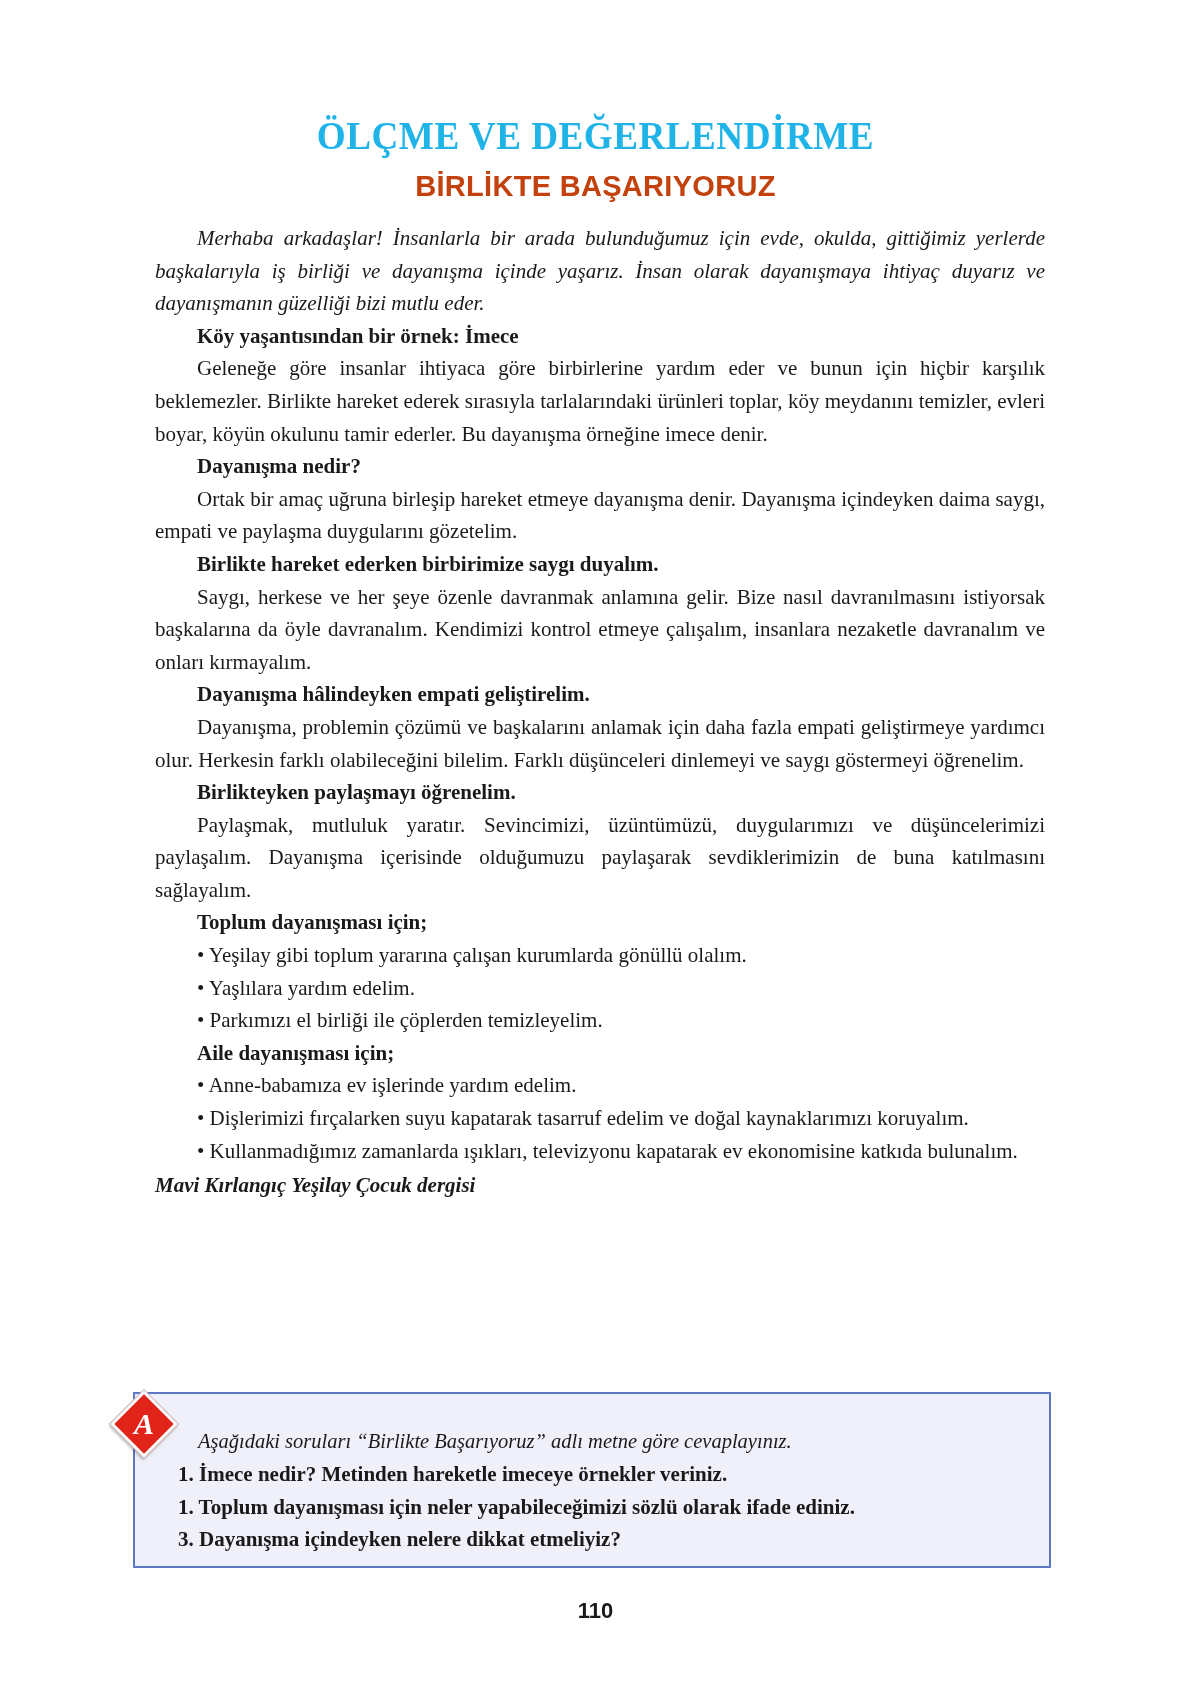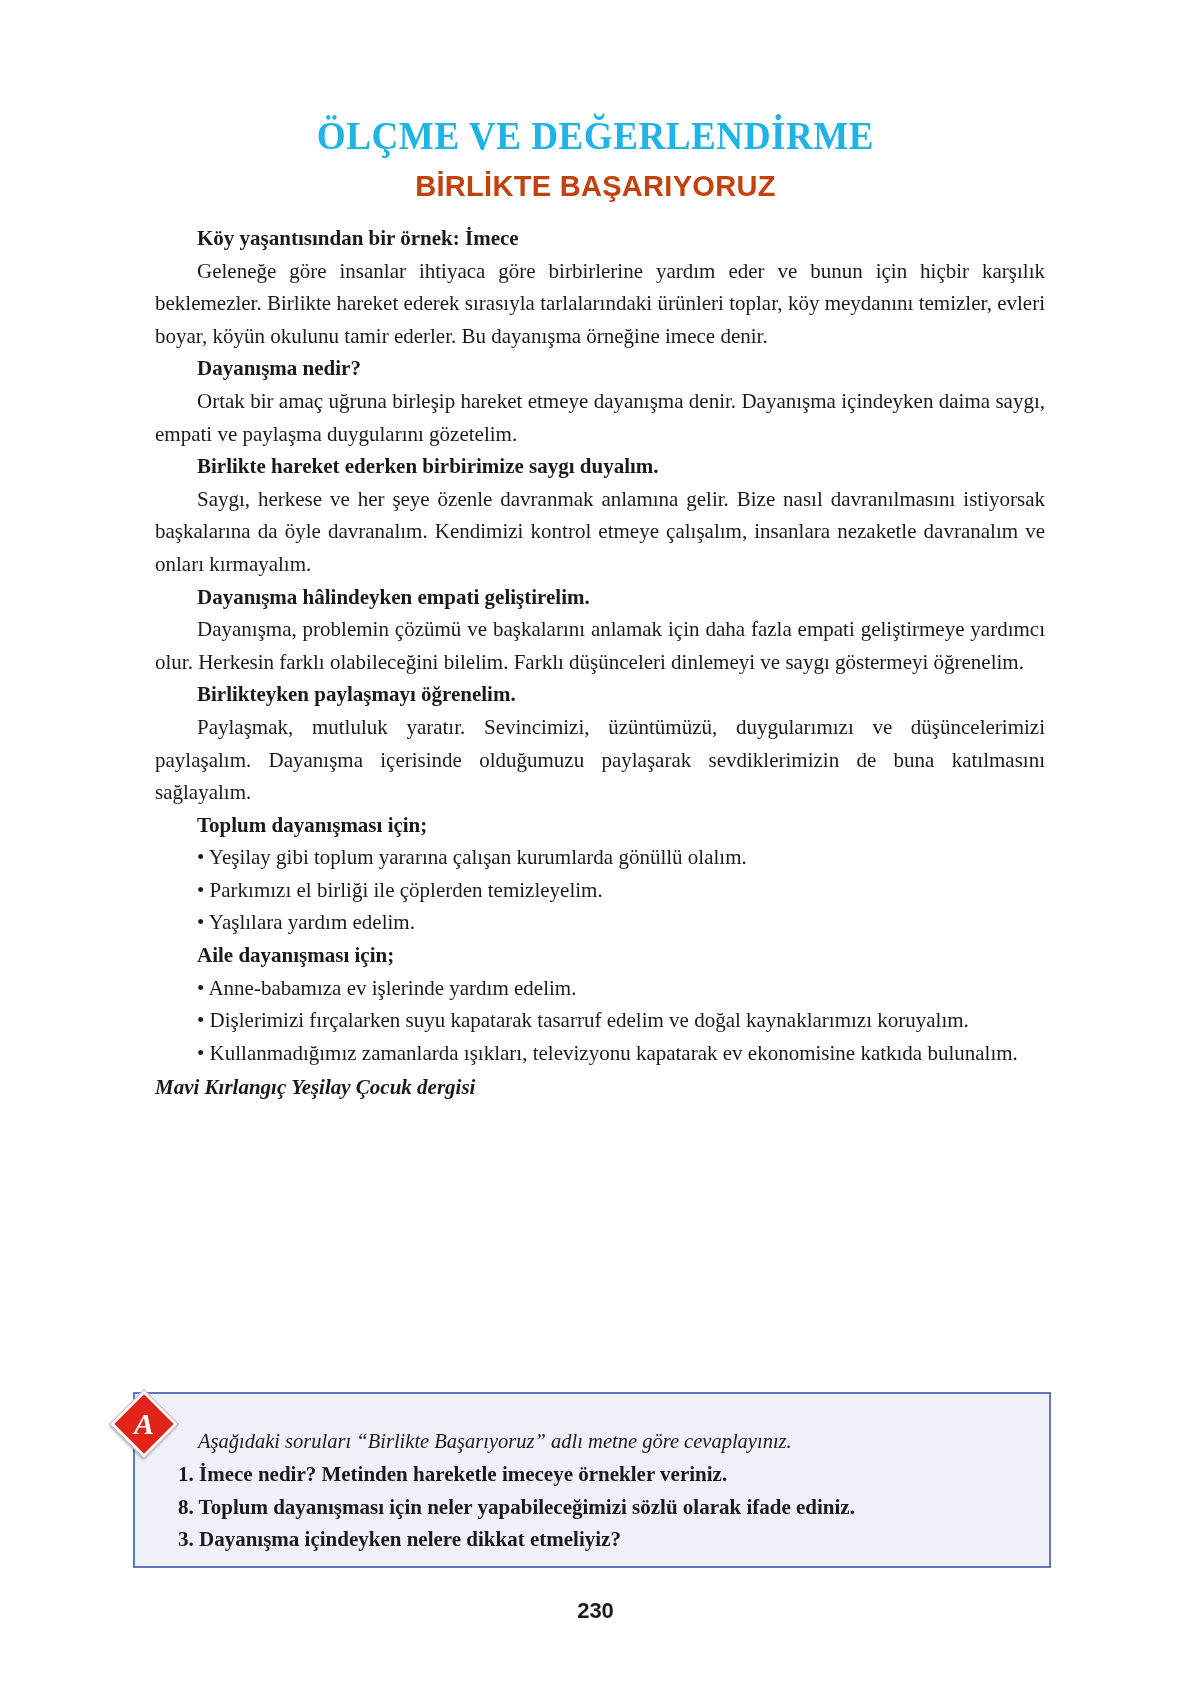--- a/index.html
+++ b/index.html
@@ -36,52 +36,53 @@
     .pagenum { position: absolute; top: 1598px; left: 0; width: 1191px; text-align: center;
       font-family: "Liberation Sans", sans-serif; font-weight: bold; font-size: 22px; }
   </style>
 </head>
 <body>
 
 <div class="title">ÖLÇME VE DEĞERLENDİRME</div>
 <div class="subtitle">BİRLİKTE BAŞARIYORUZ</div>
 
 <div class="content">
+  <p class="indent italic">Merhaba arkadaşlar! İnsanlarla bir arada bulunduğumuz için evde, okulda, gittiğimiz yerlerde başkalarıyla iş birliği ve dayanışma içinde yaşarız. İnsan olarak dayanışmaya ihtiyaç duyarız ve dayanışmanın güzelliği bizi mutlu eder.</p>
 
   <p class="bold-head">Köy yaşantısından bir örnek: İmece</p>
   <p class="indent">Geleneğe göre insanlar ihtiyaca göre birbirlerine yardım eder ve bunun için hiçbir karşılık beklemezler. Birlikte hareket ederek sırasıyla tarlalarındaki ürünleri toplar, köy meydanını temizler, evleri boyar, köyün okulunu tamir ederler. Bu dayanışma örneğine imece denir.</p>
 
   <p class="bold-head">Dayanışma nedir?</p>
   <p class="indent">Ortak bir amaç uğruna birleşip hareket etmeye dayanışma denir. Dayanışma içindeyken daima saygı, empati ve paylaşma duygularını gözetelim.</p>
 
   <p class="bold-head">Birlikte hareket ederken birbirimize saygı duyalım.</p>
   <p class="indent">Saygı, herkese ve her şeye özenle davranmak anlamına gelir. Bize nasıl davranılmasını istiyorsak başkalarına da öyle davranalım. Kendimizi kontrol etmeye çalışalım, insanlara nezaketle davranalım ve onları kırmayalım.</p>
 
   <p class="bold-head">Dayanışma hâlindeyken empati geliştirelim.</p>
   <p class="indent">Dayanışma, problemin çözümü ve başkalarını anlamak için daha fazla empati geliştirmeye yardımcı olur. Herkesin farklı olabileceğini bilelim. Farklı düşünceleri dinlemeyi ve saygı göstermeyi öğrenelim.</p>
 
   <p class="bold-head">Birlikteyken paylaşmayı öğrenelim.</p>
   <p class="indent">Paylaşmak, mutluluk yaratır. Sevincimizi, üzüntümüzü, duygularımızı ve düşüncelerimizi paylaşalım. Dayanışma içerisinde olduğumuzu paylaşarak sevdiklerimizin de buna katılmasını sağlayalım.</p>
 
   <p class="bold-head">Toplum dayanışması için;</p>
   <p class="bullet">• Yeşilay gibi toplum yararına çalışan kurumlarda gönüllü olalım.</p>
+  <p class="bullet">• Yaşlılara yardım edelim.</p>
   <p class="bullet">• Parkımızı el birliği ile çöplerden temizleyelim.</p>
-  <p class="bullet">• Yaşlılara yardım edelim.</p>
 
   <p class="bold-head">Aile dayanışması için;</p>
   <p class="bullet">• Anne-babamıza ev işlerinde yardım edelim.</p>
   <p class="bullet-wrap">• Dişlerimizi fırçalarken suyu kapatarak tasarruf edelim ve doğal kaynaklarımızı koruyalım.</p>
   <p class="bullet-wrap">• Kullanmadığımız zamanlarda ışıkları, televizyonu kapatarak ev ekonomisine katkıda bulunalım.</p>
 
   <p class="source">Mavi Kırlangıç Yeşilay Çocuk dergisi</p>
 </div>
 
 <div class="qbox"></div>
 <div class="badge"></div>
 <div class="badge-letter">A</div>
 <div class="qintro">Aşağıdaki soruları “Birlikte Başarıyoruz” adlı metne göre cevaplayınız.</div>
 <ul class="qlist">
   <li>1. İmece nedir? Metinden hareketle imeceye örnekler veriniz.</li>
-  <li>8. Toplum dayanışması için neler yapabileceğimizi sözlü olarak ifade ediniz.</li>
+  <li>1. Toplum dayanışması için neler yapabileceğimizi sözlü olarak ifade ediniz.</li>
   <li>3. Dayanışma içindeyken nelere dikkat etmeliyiz?</li>
 </ul>
 
-<div class="pagenum">230</div>
+<div class="pagenum">110</div>
 
 </body></html>

